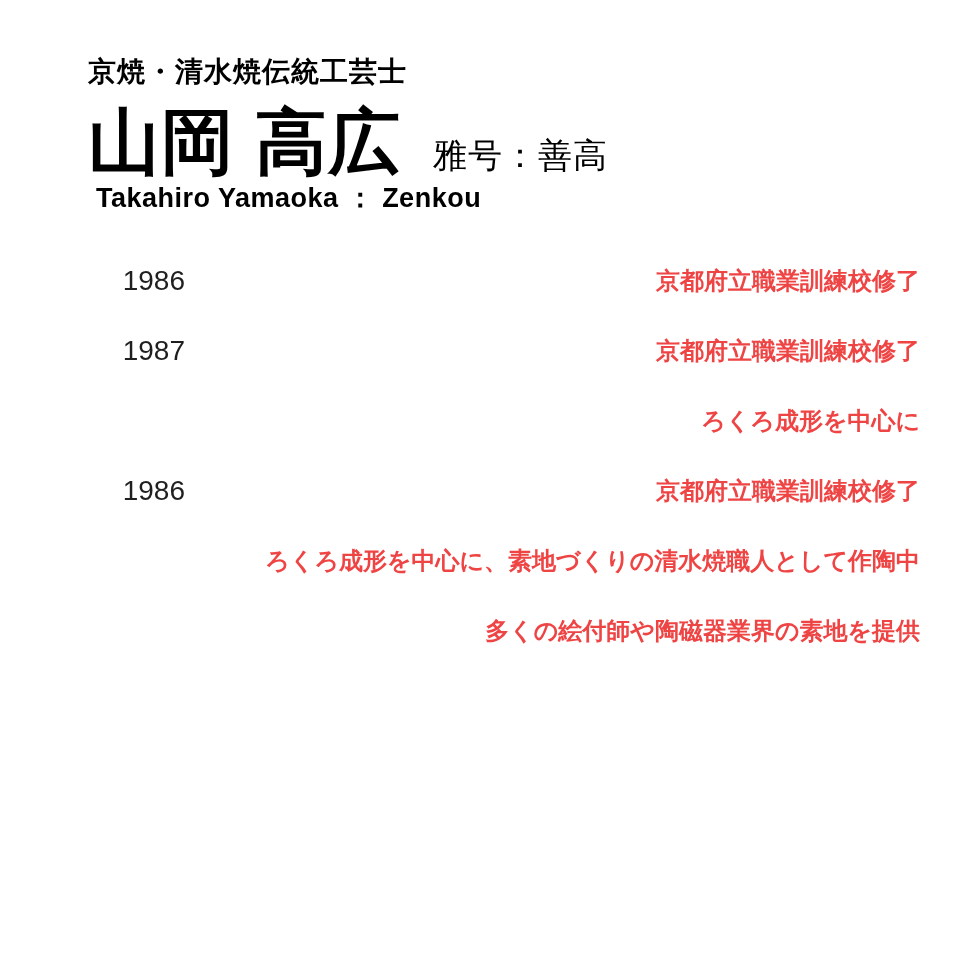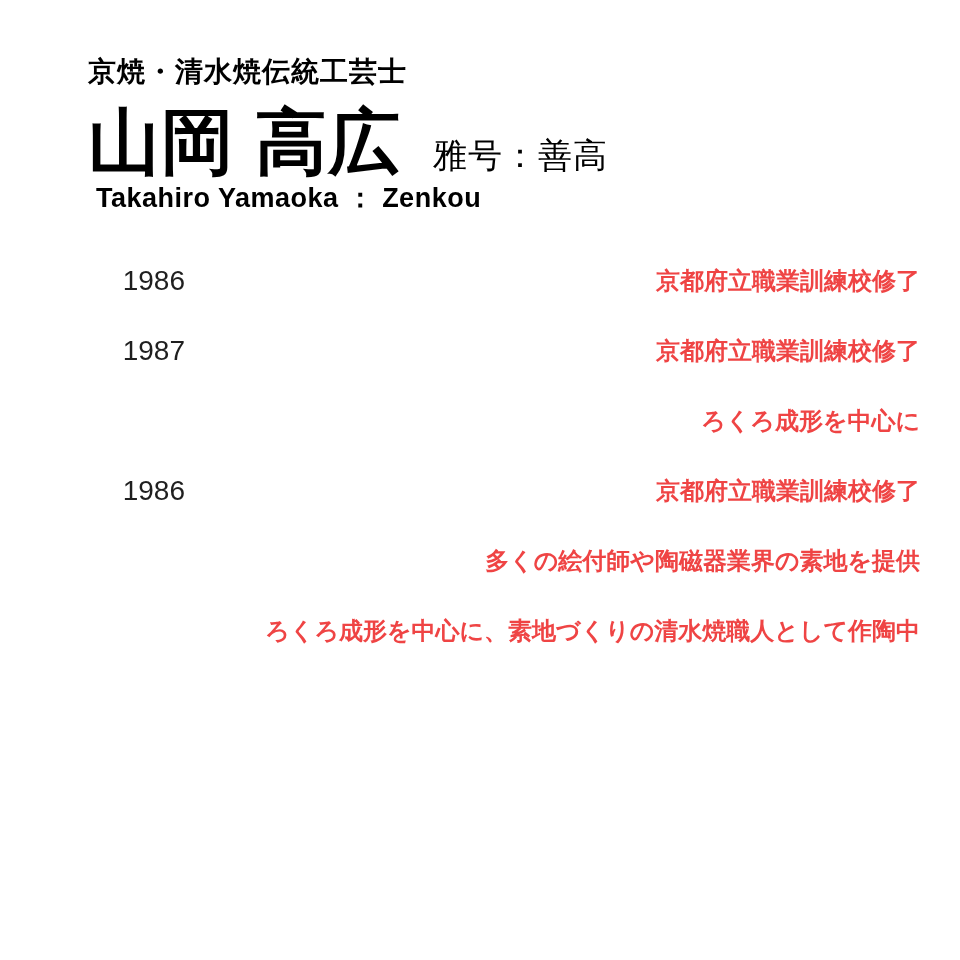--- a/index.html
+++ b/index.html
@@ -114,23 +114,23 @@
       <span class="history-text">ろくろ成形を中心に</span>
     </div>
 
     <div class="history-row">
       <span class="history-year">1986</span>
       <span class="history-text">京都府立職業訓練校修了</span>
     </div>
 
     <div class="history-row">
       <span class="history-year"></span>
-      <span class="history-text">多くの絵付師や陶磁器業界の素地を提供</span>
+      <span class="history-text">ろくろ成形を中心に、素地づくりの清水焼職人として作陶中</span>
     </div>
 
     <div class="history-row">
       <span class="history-year"></span>
-      <span class="history-text">ろくろ成形を中心に、素地づくりの清水焼職人として作陶中</span>
+      <span class="history-text">多くの絵付師や陶磁器業界の素地を提供</span>
     </div>
 
   </div>
 
 </div>
 
 </body></html>

